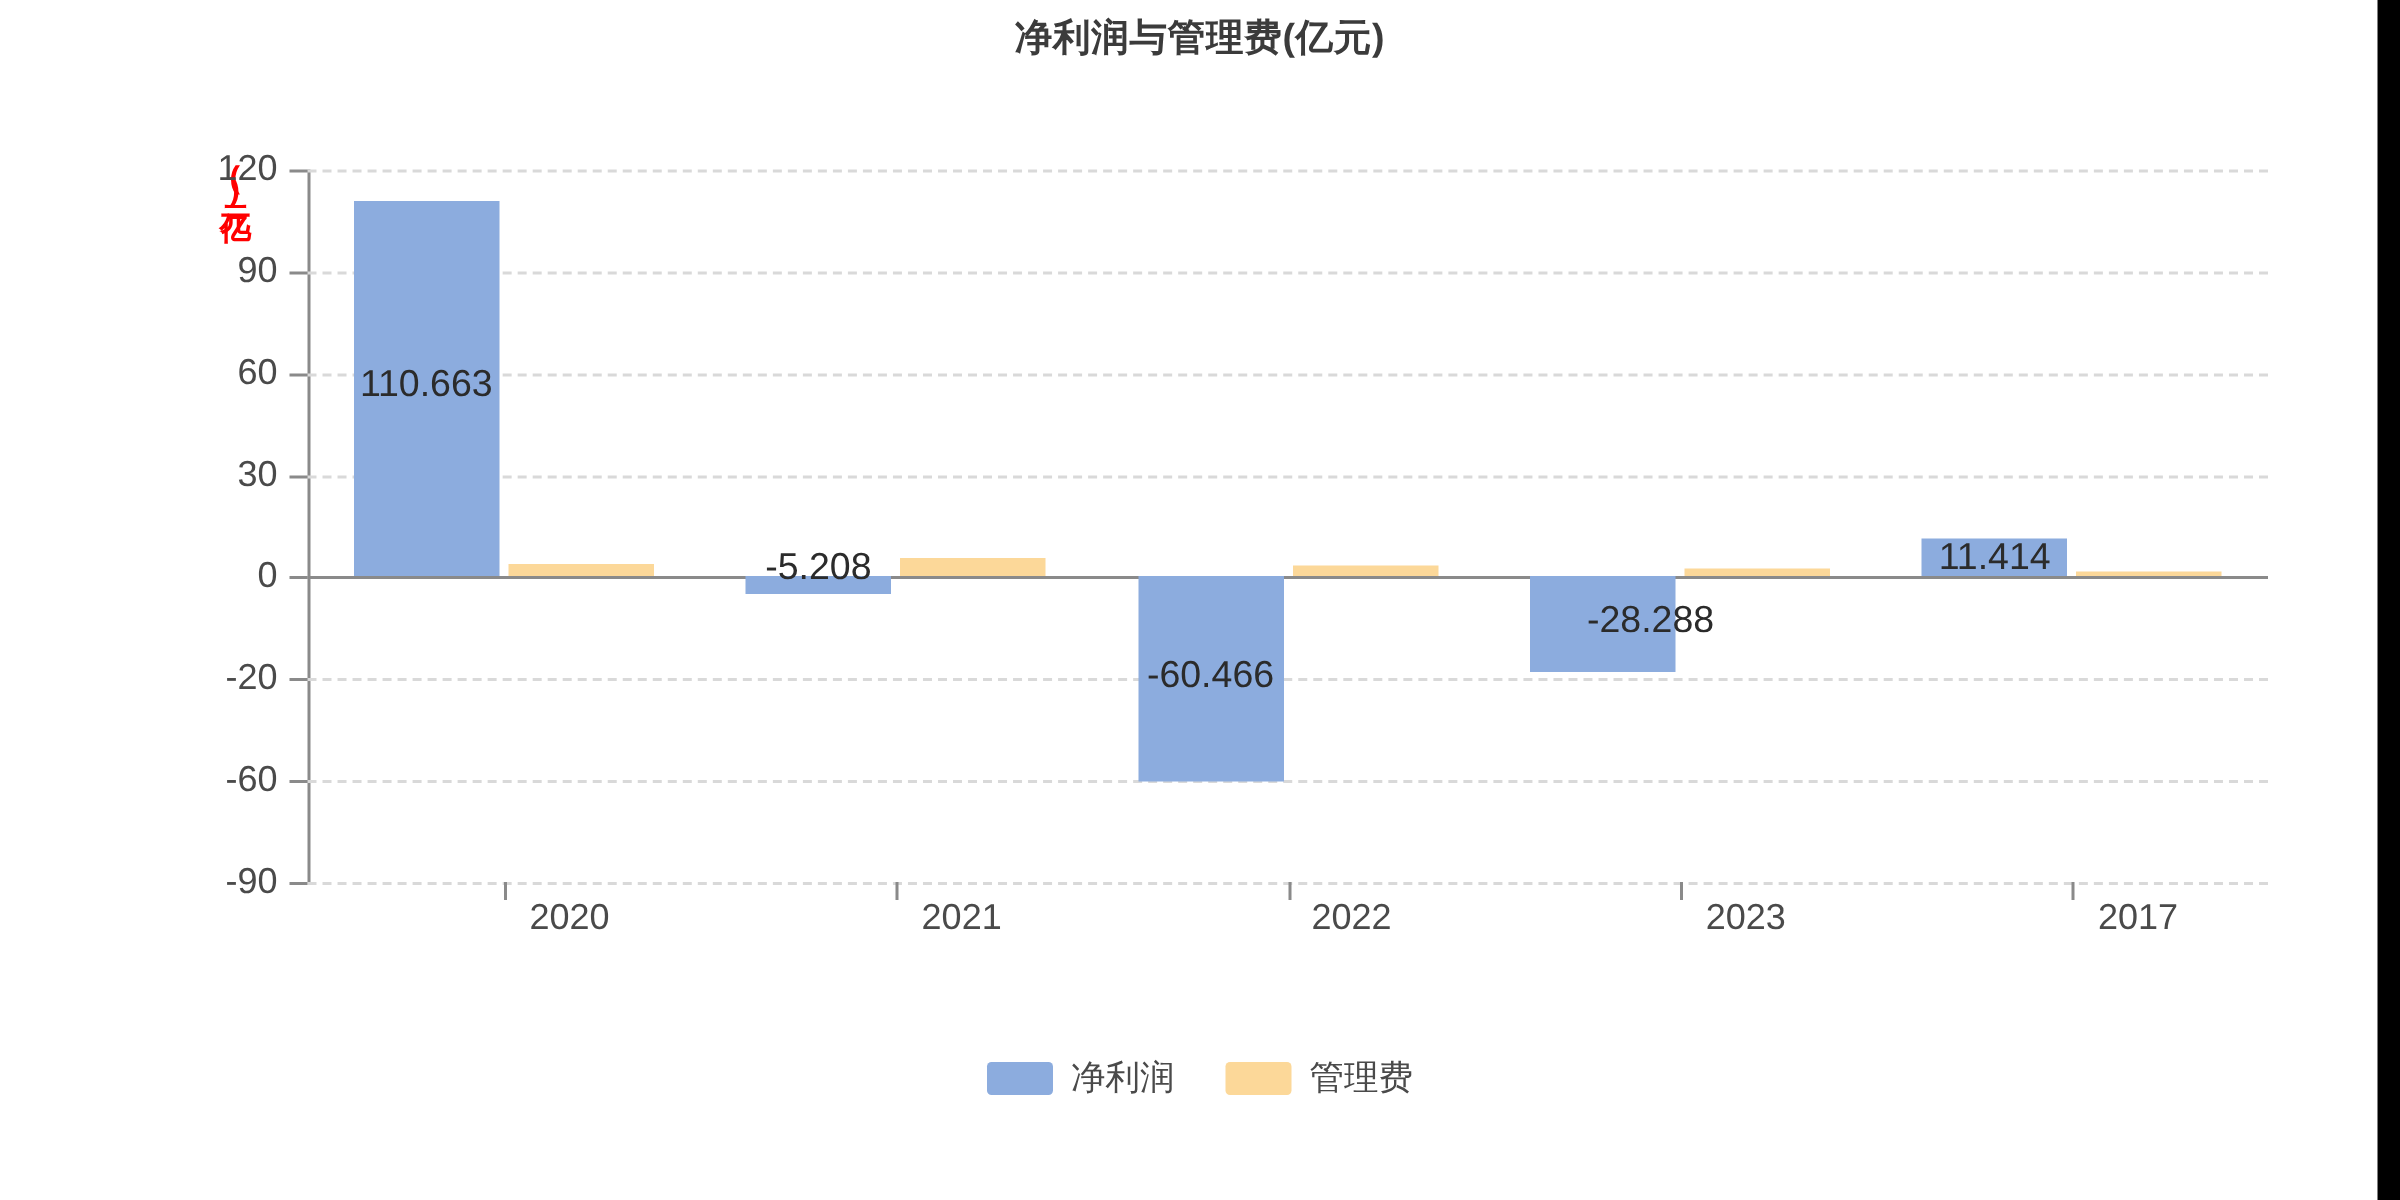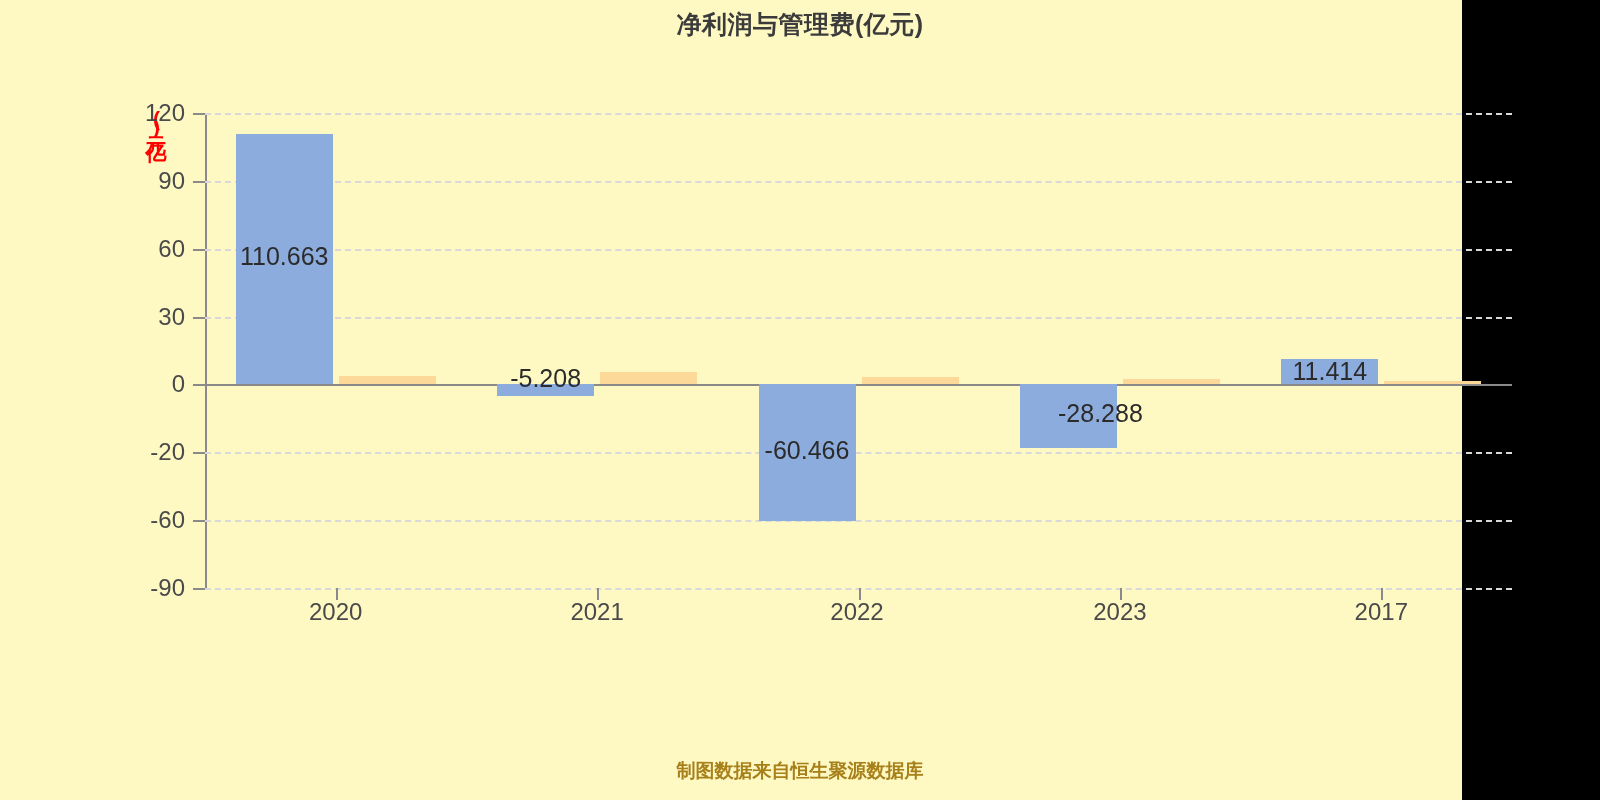--- a/index.html
+++ b/index.html
@@ -1,18 +1,18 @@
 <!DOCTYPE html>
 <html><head>
 <meta charset="utf-8">
 <style>
   html,body{margin:0;padding:0;background:#000;}
   body{width:1600px;height:800px;overflow:hidden;font-family:"Liberation Sans","DejaVu Sans",sans-serif;}
 
-  #root{position:relative;width:1462px;height:800px;background:#fef9c3;}
+  #root{position:relative;width:1585px;height:800px;background:#ffffff;}
 
   
   .chart-title{
     position:absolute;left:0;top:8px;width:1600px;text-align:center;
     color:#3b3b3b;font-size:25px;font-weight:bold;letter-spacing:.5px;
   }
 
   
   
   #plot{position:absolute;left:205px;top:113px;width:1307px;height:475px;}
@@ -41,21 +41,21 @@
 
   .bar-label{
     position:absolute;color:#2b2b2b;font-size:25px;white-space:nowrap;
     text-align:center;transform:translateX(-50%);
   }
 
   
   .xaxis{position:absolute;left:205px;top:588px;width:1307px;height:0;}
   .xtick{position:absolute;top:0;width:0;height:12px;border-left:2px solid #8a8a8a;}
   .xlabel{position:absolute;top:598px;transform:translateX(-50%);
-    color:#4a4a4a;font-size:24px;}
+    color:#4a4a4a;font-size:24px;margin-left:44px;}
 
   
   #legend{position:absolute;left:0;top:703px;width:1600px;
     display:flex;justify-content:center;align-items:center;gap:34px;}
   .legend-item{display:flex;align-items:center;gap:12px;}
   .legend-swatch{width:44px;height:22px;border-radius:3px;}
   .legend-text{color:#4a4a4a;font-size:23px;}
 
   
   .footer{position:absolute;left:0;top:758px;width:1600px;text-align:center;
@@ -128,15 +128,24 @@
       <div class="xtick" style="left: 1176.3px;"></div>
     </div>
   <div id="xlabels">
       <div class="xlabel" style="left: 335.7px;">2020</div>
       <div class="xlabel" style="left: 597.1px;">2021</div>
       <div class="xlabel" style="left: 857px; text-align: right;">2022</div>
       <div class="xlabel" style="left: 1119.9px;">2023</div>
       <div class="xlabel" style="left: 1381.3px;">2017</div>
     </div>
 
+  <div id="legend">
+      <div class="legend-item">
+        <span class="legend-swatch" style="background: rgb(140, 172, 222);"></span>
+        <span class="legend-text">净利润</span>
+      </div>
+      <div class="legend-item">
+        <span class="legend-swatch" style="background: rgb(252, 216, 153);"></span>
+        <span class="legend-text">管理费</span>
+      </div>
+    </div>
 
-  <div class="footer">制图数据来自恒生聚源数据库</div>
 </div>
 
 </body></html>

